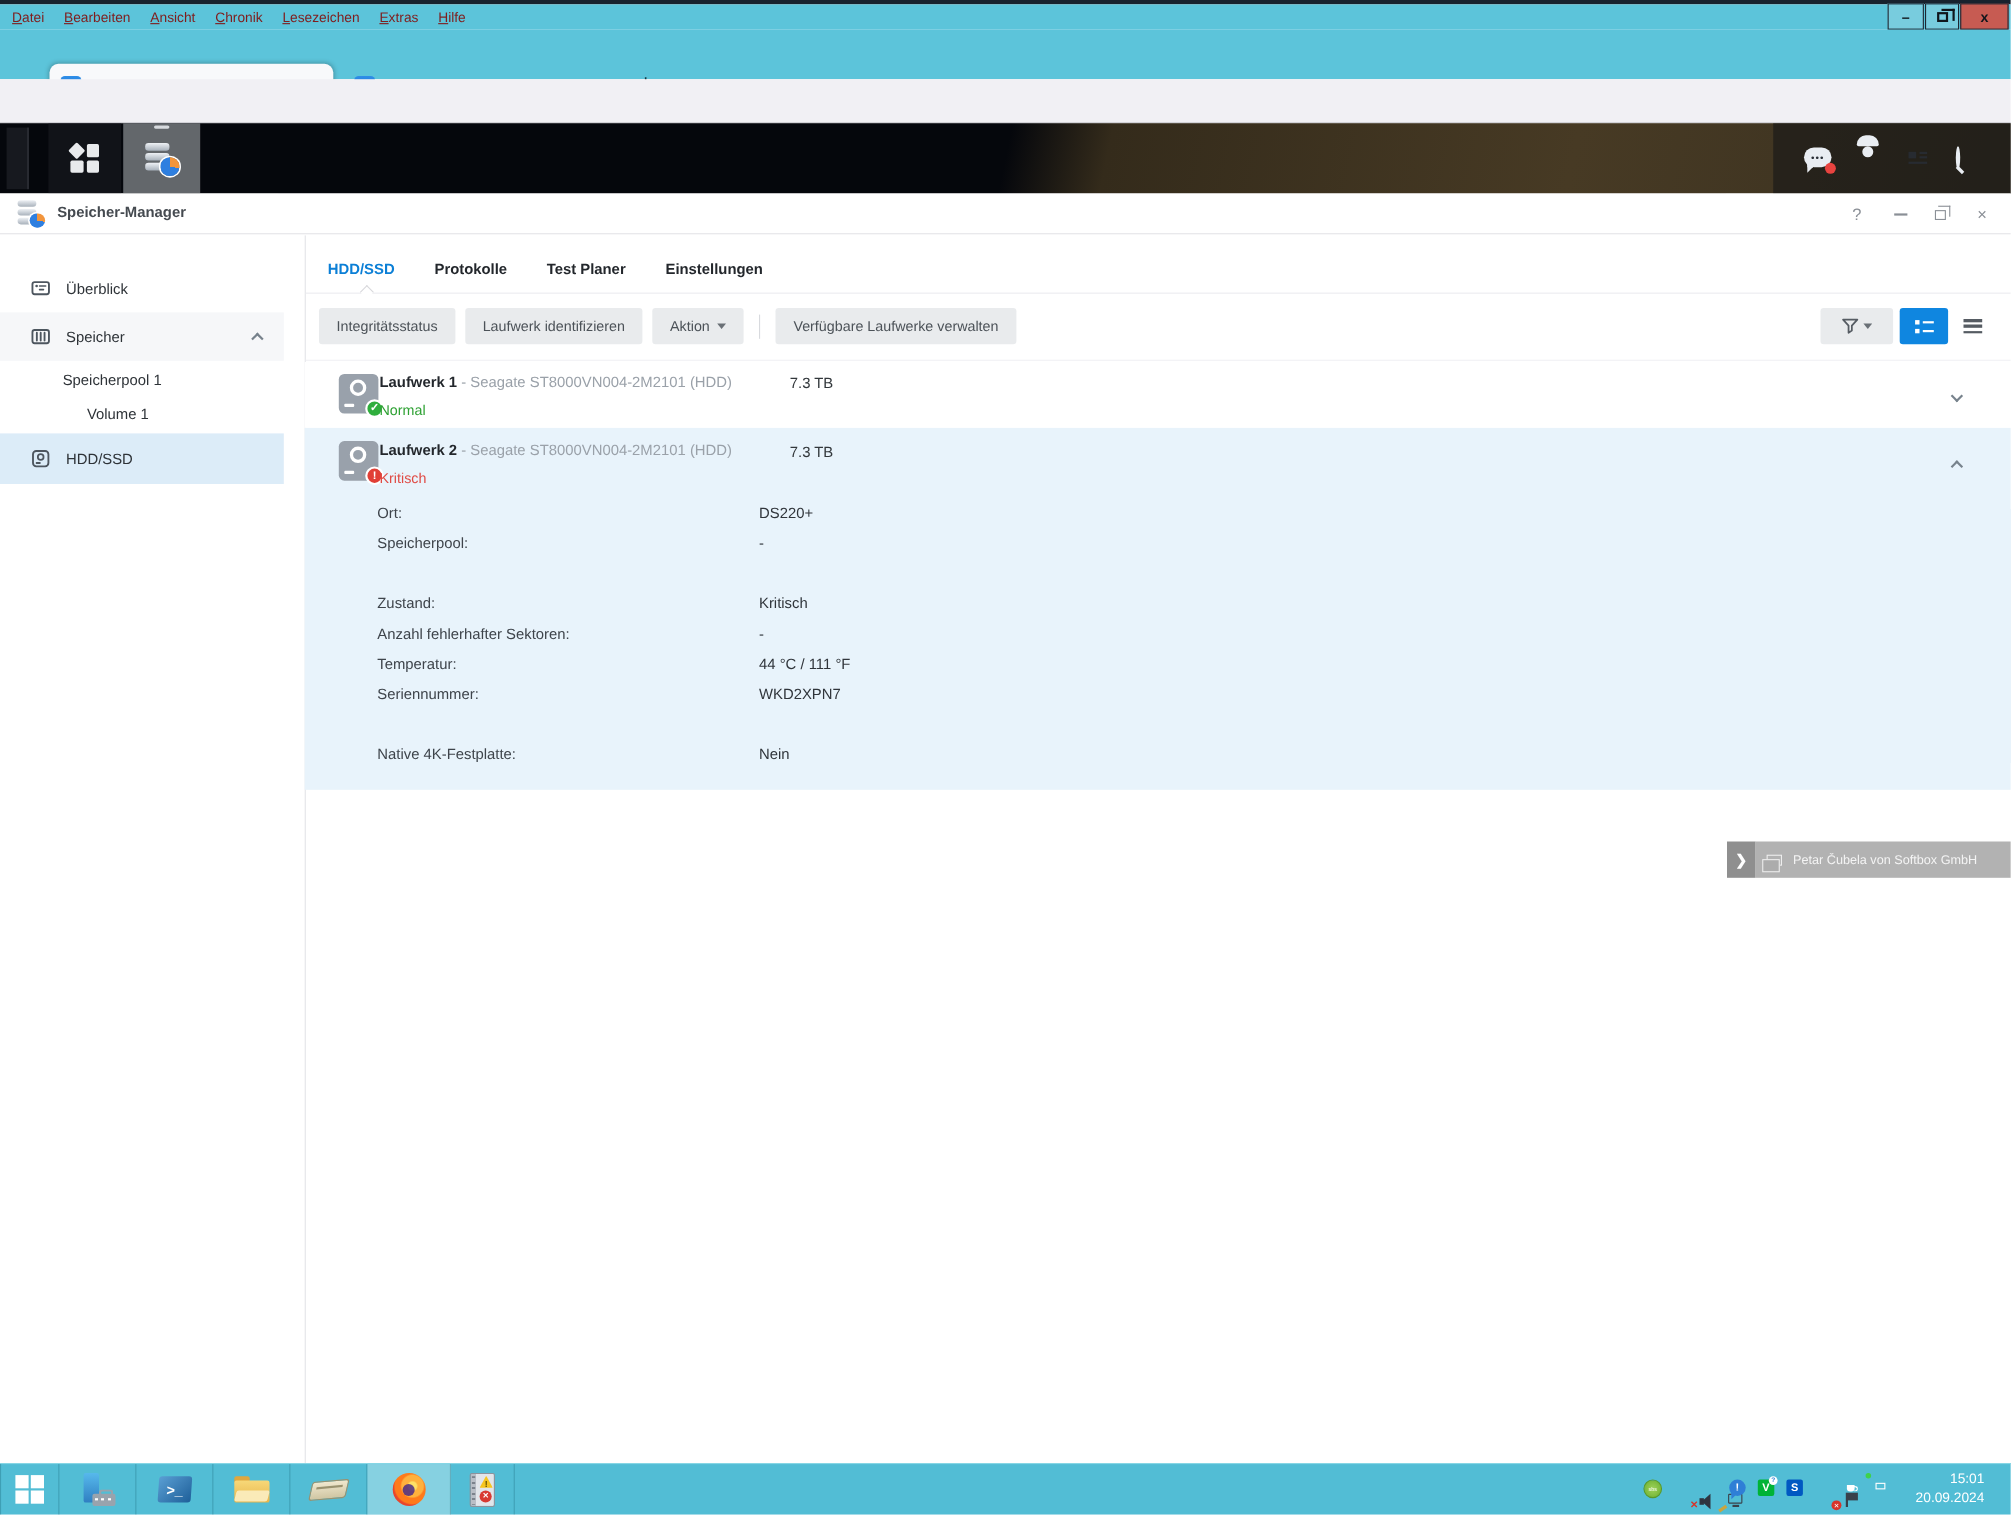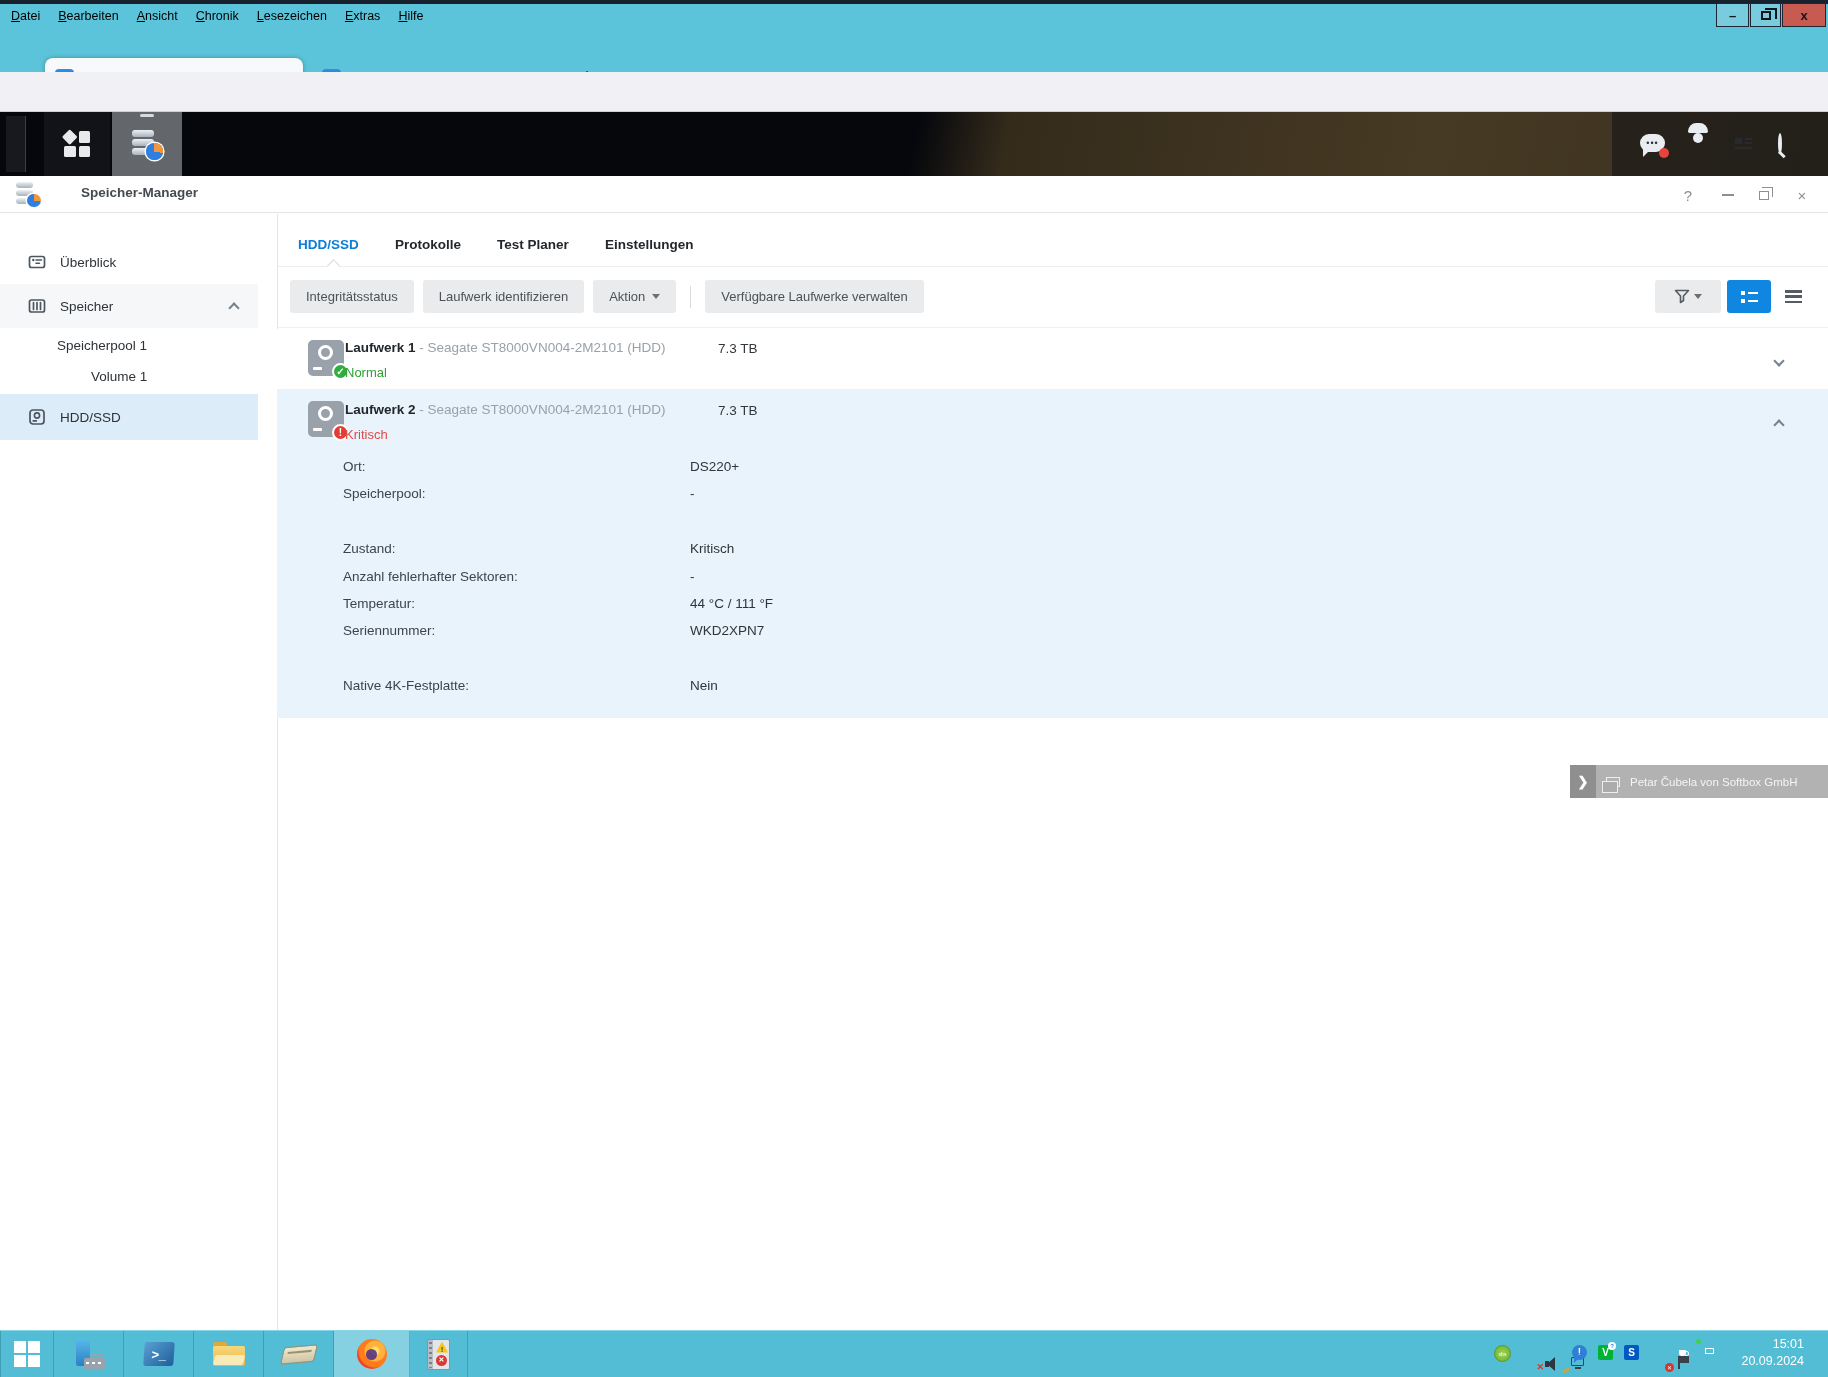--- a/index.html
+++ b/index.html
@@ -5,21 +5,21 @@
   * { margin:0; padding:0; box-sizing:border-box; }
   html,body { width:1828px; height:1377px; }
   body { position:relative; overflow:hidden; background:#fff;
          font-family:"Liberation Sans", sans-serif; color:#30353b; }
   .abs { position:absolute; }
 
   
   #top-border { left:0; top:0; width:1828px; height:4px; background:#18222e; }
   #menubar { left:0; top:4px; width:1828px; height:23px; background:#5cc4da;
              display:flex; align-items:center; padding-left:2px; }
-  .mi { display:inline-block; padding:0 7px; margin:0 2px; font-size:12.5px; color:#000000; }
+  .mi { display:inline-block; padding:0 7px; margin:0 2px; font-size:12.5px; color:#7f1d1d; }
   .mi::first-letter { text-decoration:underline; }
 
   #tabbar { left:0; top:27px; width:1828px; height:45px; background:#5cc4da; }
   .ff { width:26px; height:26px; border-radius:50%; position:relative;
         background:radial-gradient(circle at 60% 40%, #ffe066 0 14%, #ffb13d 20% 38%,
                    #ff7a1a 44% 62%, #e8452c 68% 82%, #b5288f 90% 100%); }
   .ff::after { content:""; position:absolute; left:30%; top:32%; width:38%; height:38%;
                border-radius:50%; background:#4b2a84; opacity:.85; }
   #tabbar-ff { left:9px; top:36px; }
   .tab { position:absolute; top:31px; height:41px; display:flex; align-items:center;
@@ -100,39 +100,39 @@
   .widgets .l1 { left:14px; top:4px; width:7px; height:2px; }
   .widgets .l2 { left:14px; top:8px; width:7px; height:2px; }
   .widgets .l3 { left:4px; top:13px; width:17px; height:2px; }
   .searchico { width:14px; height:14px; border:2.5px solid #e9edf2; border-radius:50%; position:relative; }
   .searchico::after { content:""; position:absolute; right:-6px; bottom:-3px; width:8px; height:2.5px;
                       background:#e9edf2; transform:rotate(45deg); }
 
   
   #dsm-window { left:0; top:176px; width:1828px; height:1154px; background:#fff; }
   #dsm-titlebar { left:0; top:176px; width:1828px; height:37px; border-bottom:1px solid #e4e4e8; background:#fff; }
-  #dsm-title { left:52px; top:185px; font-size:13.5px; font-weight:bold; color:#454a50;margin-left:29px; }
+  #dsm-title { left:52px; top:185px; font-size:13.5px; font-weight:bold; color:#454a50; }
   #dsm-app-icon { left:16px; top:182px; width:24px; height:24px; }
   .dsm-ctrl { position:absolute; top:183px; width:24px; height:24px; display:flex;
               align-items:center; justify-content:center; color:#8a8f96; font-size:15px; }
   #dsm-help { left:1676px; } #dsm-min { left:1716px; } #dsm-restore { left:1752px; } #dsm-close { left:1790px; }
   .minus { width:12px; height:2px; background:#8a8f96; }
   .restore2 { width:10px; height:9px; border:1.5px solid #8a8f96; position:relative; }
   .restore2::before { content:""; position:absolute; left:2px; top:-5px; width:10px; height:9px;
                       border:1.5px solid #8a8f96; border-bottom:none; border-left:none; }
 
   #sidebar-divider { left:277px; top:214px; width:1px; height:1116px; background:#e3e4e8; }
   .side-item { position:absolute; left:0; width:258px; display:flex; align-items:center;
                font-size:13.5px; color:#2e3338; }
   .side-ico { margin-left:28px; margin-right:14px; display:flex; }
   #side-overview { top:240px; height:44px; }
   #side-storage { top:284px; height:44px; background:#f6f7f9; position:absolute; }
   #side-storage .chev { position:absolute; right:20px; top:20px; }
   #side-pool { top:330px; height:31px; padding-left:57px; }
-  #side-volume { top:361px; height:31px; padding-left:79px;margin-left:12px; }
+  #side-volume { top:361px; height:31px; padding-left:79px; }
   #side-hdd { top:394px; height:46px; background:#dcecf8; }
 
   .ctab { position:absolute; top:237px; font-size:13.5px; font-weight:bold; color:#23272c; }
   .ctab.active { color:#0b7fd6; }
   #tabs-underline { left:278px; top:266px; width:1550px; height:1px; background:#ececef; }
   #tab-notch { left:329px; top:261px; width:9px; height:9px; background:#fff;
                border-left:1px solid #d8d8dc; border-top:1px solid #d8d8dc; transform:rotate(45deg); }
 
   #toolbar { left:290px; top:280px; height:33px; display:flex; gap:9px; align-items:center; }
   .tbtn { height:33px; background:#e9ebed; border-radius:3px; padding:0 16px; font-size:13px;

